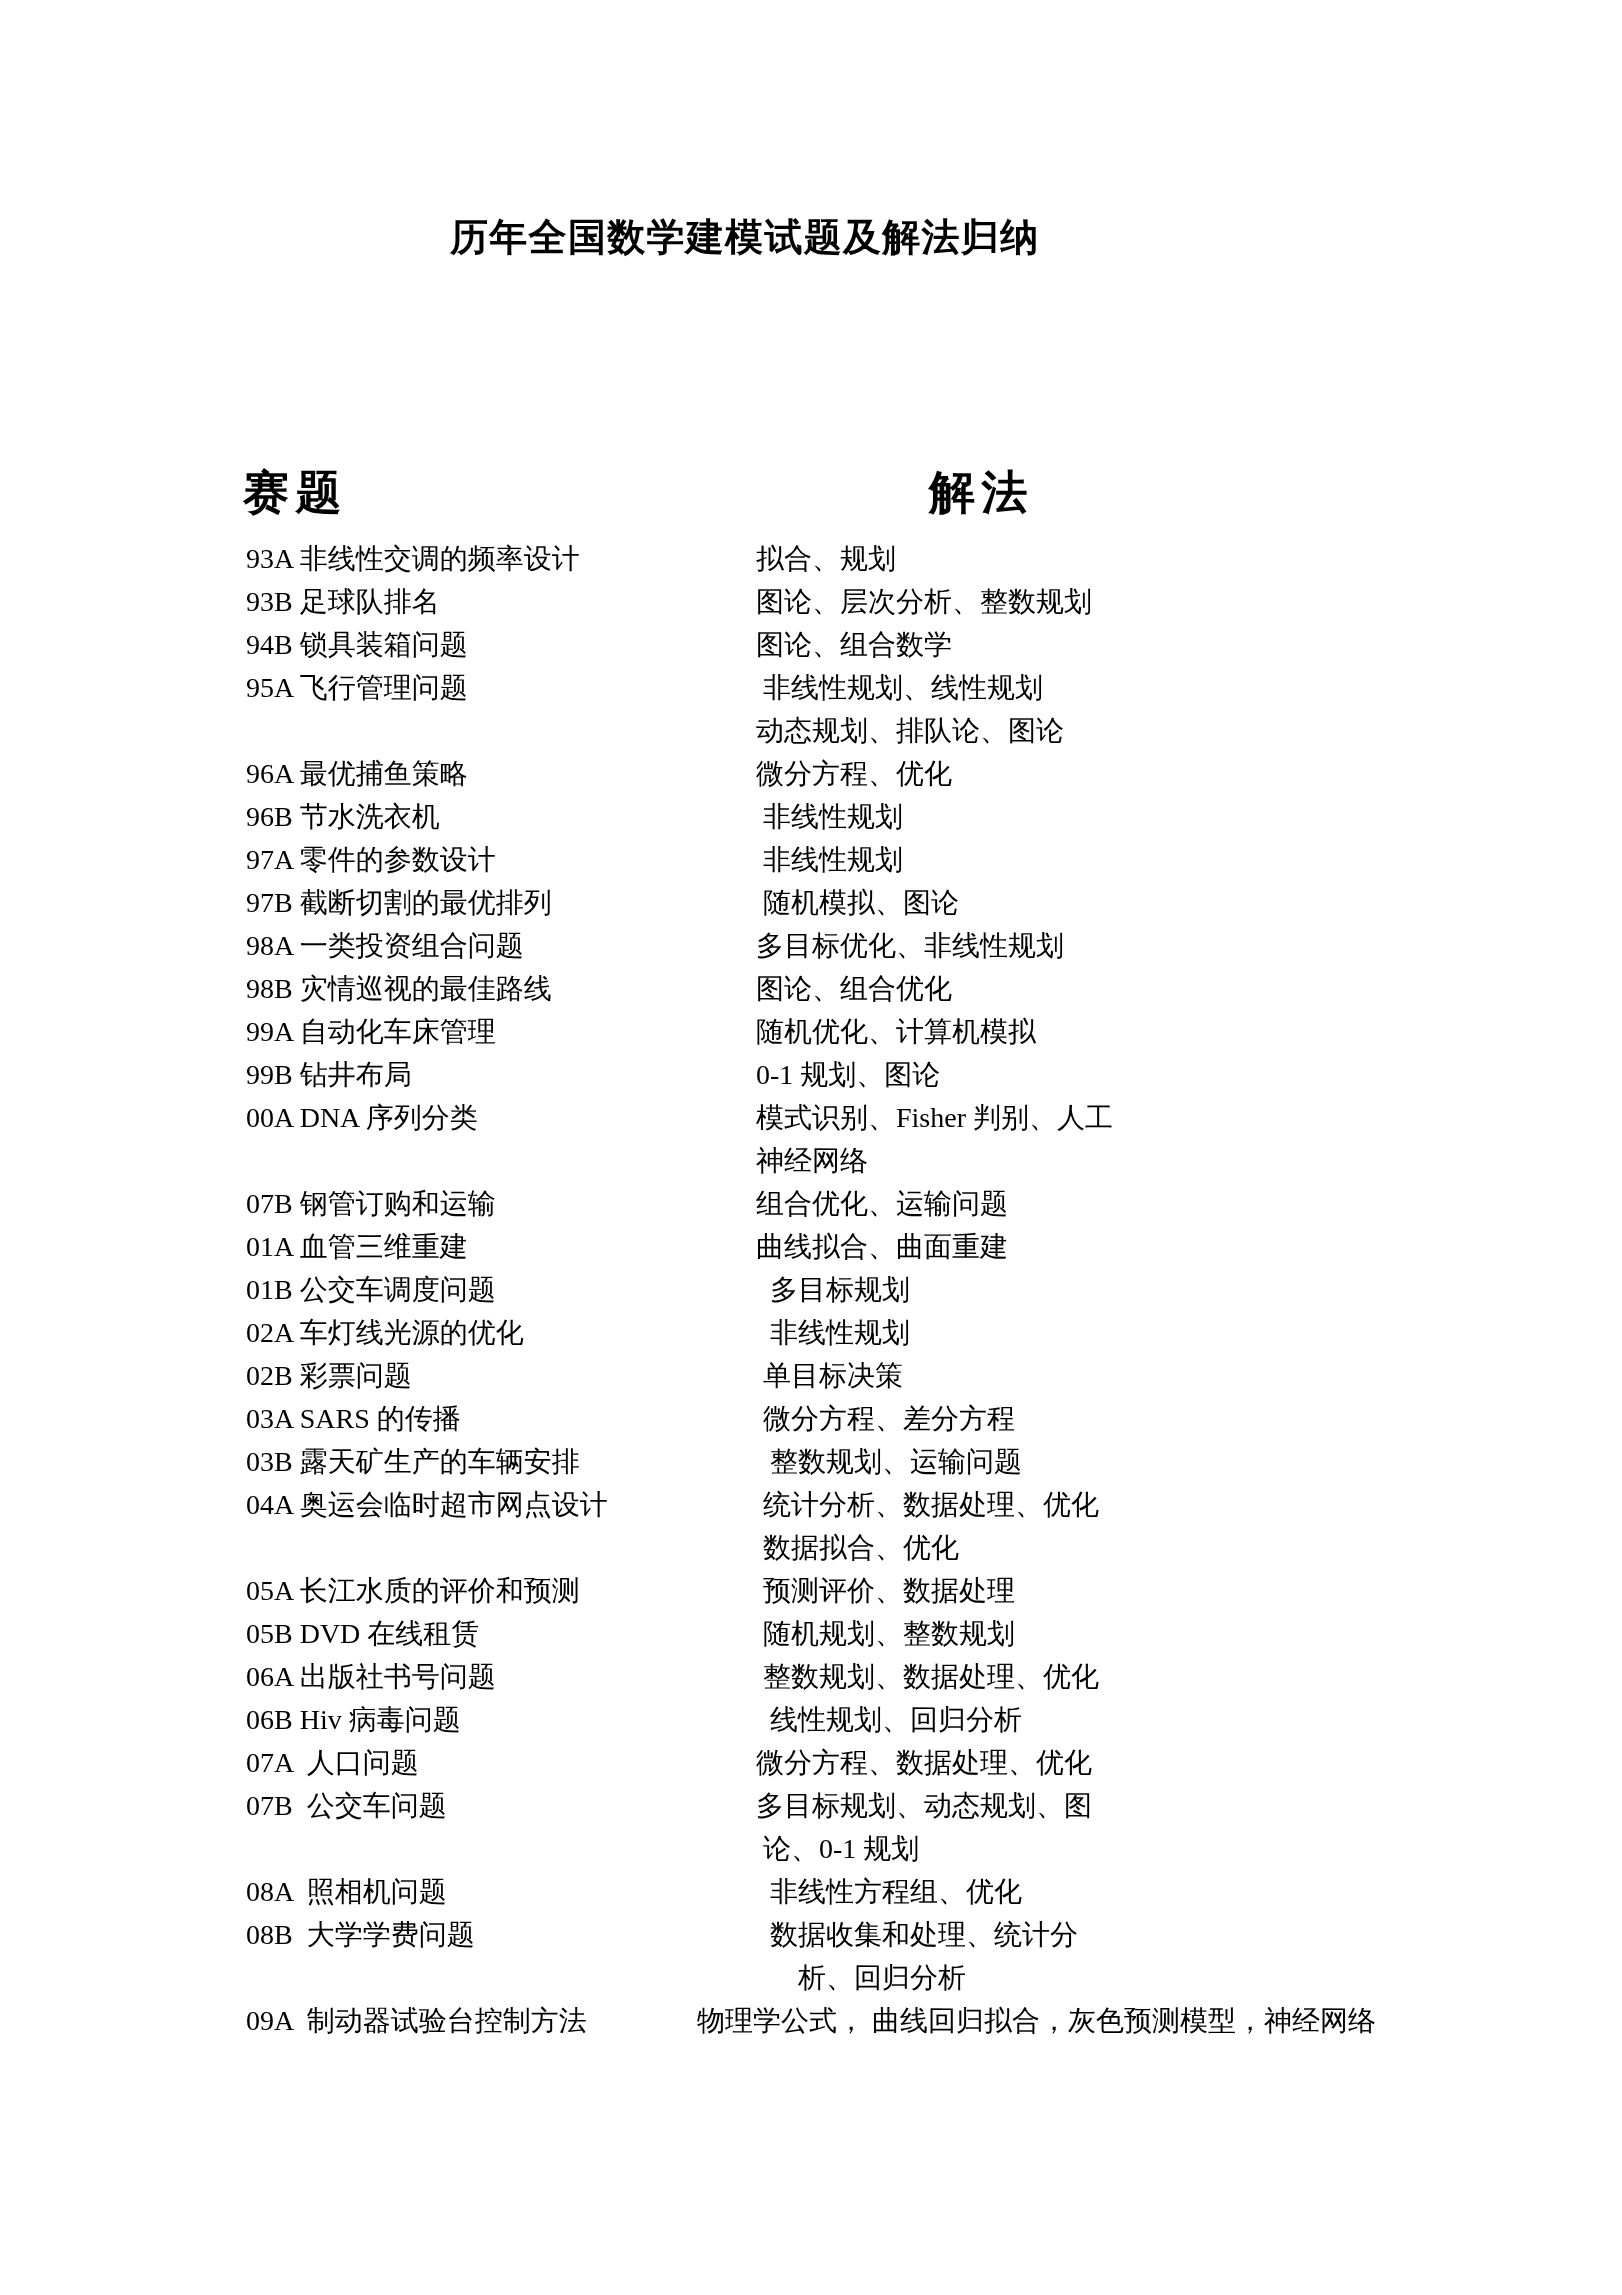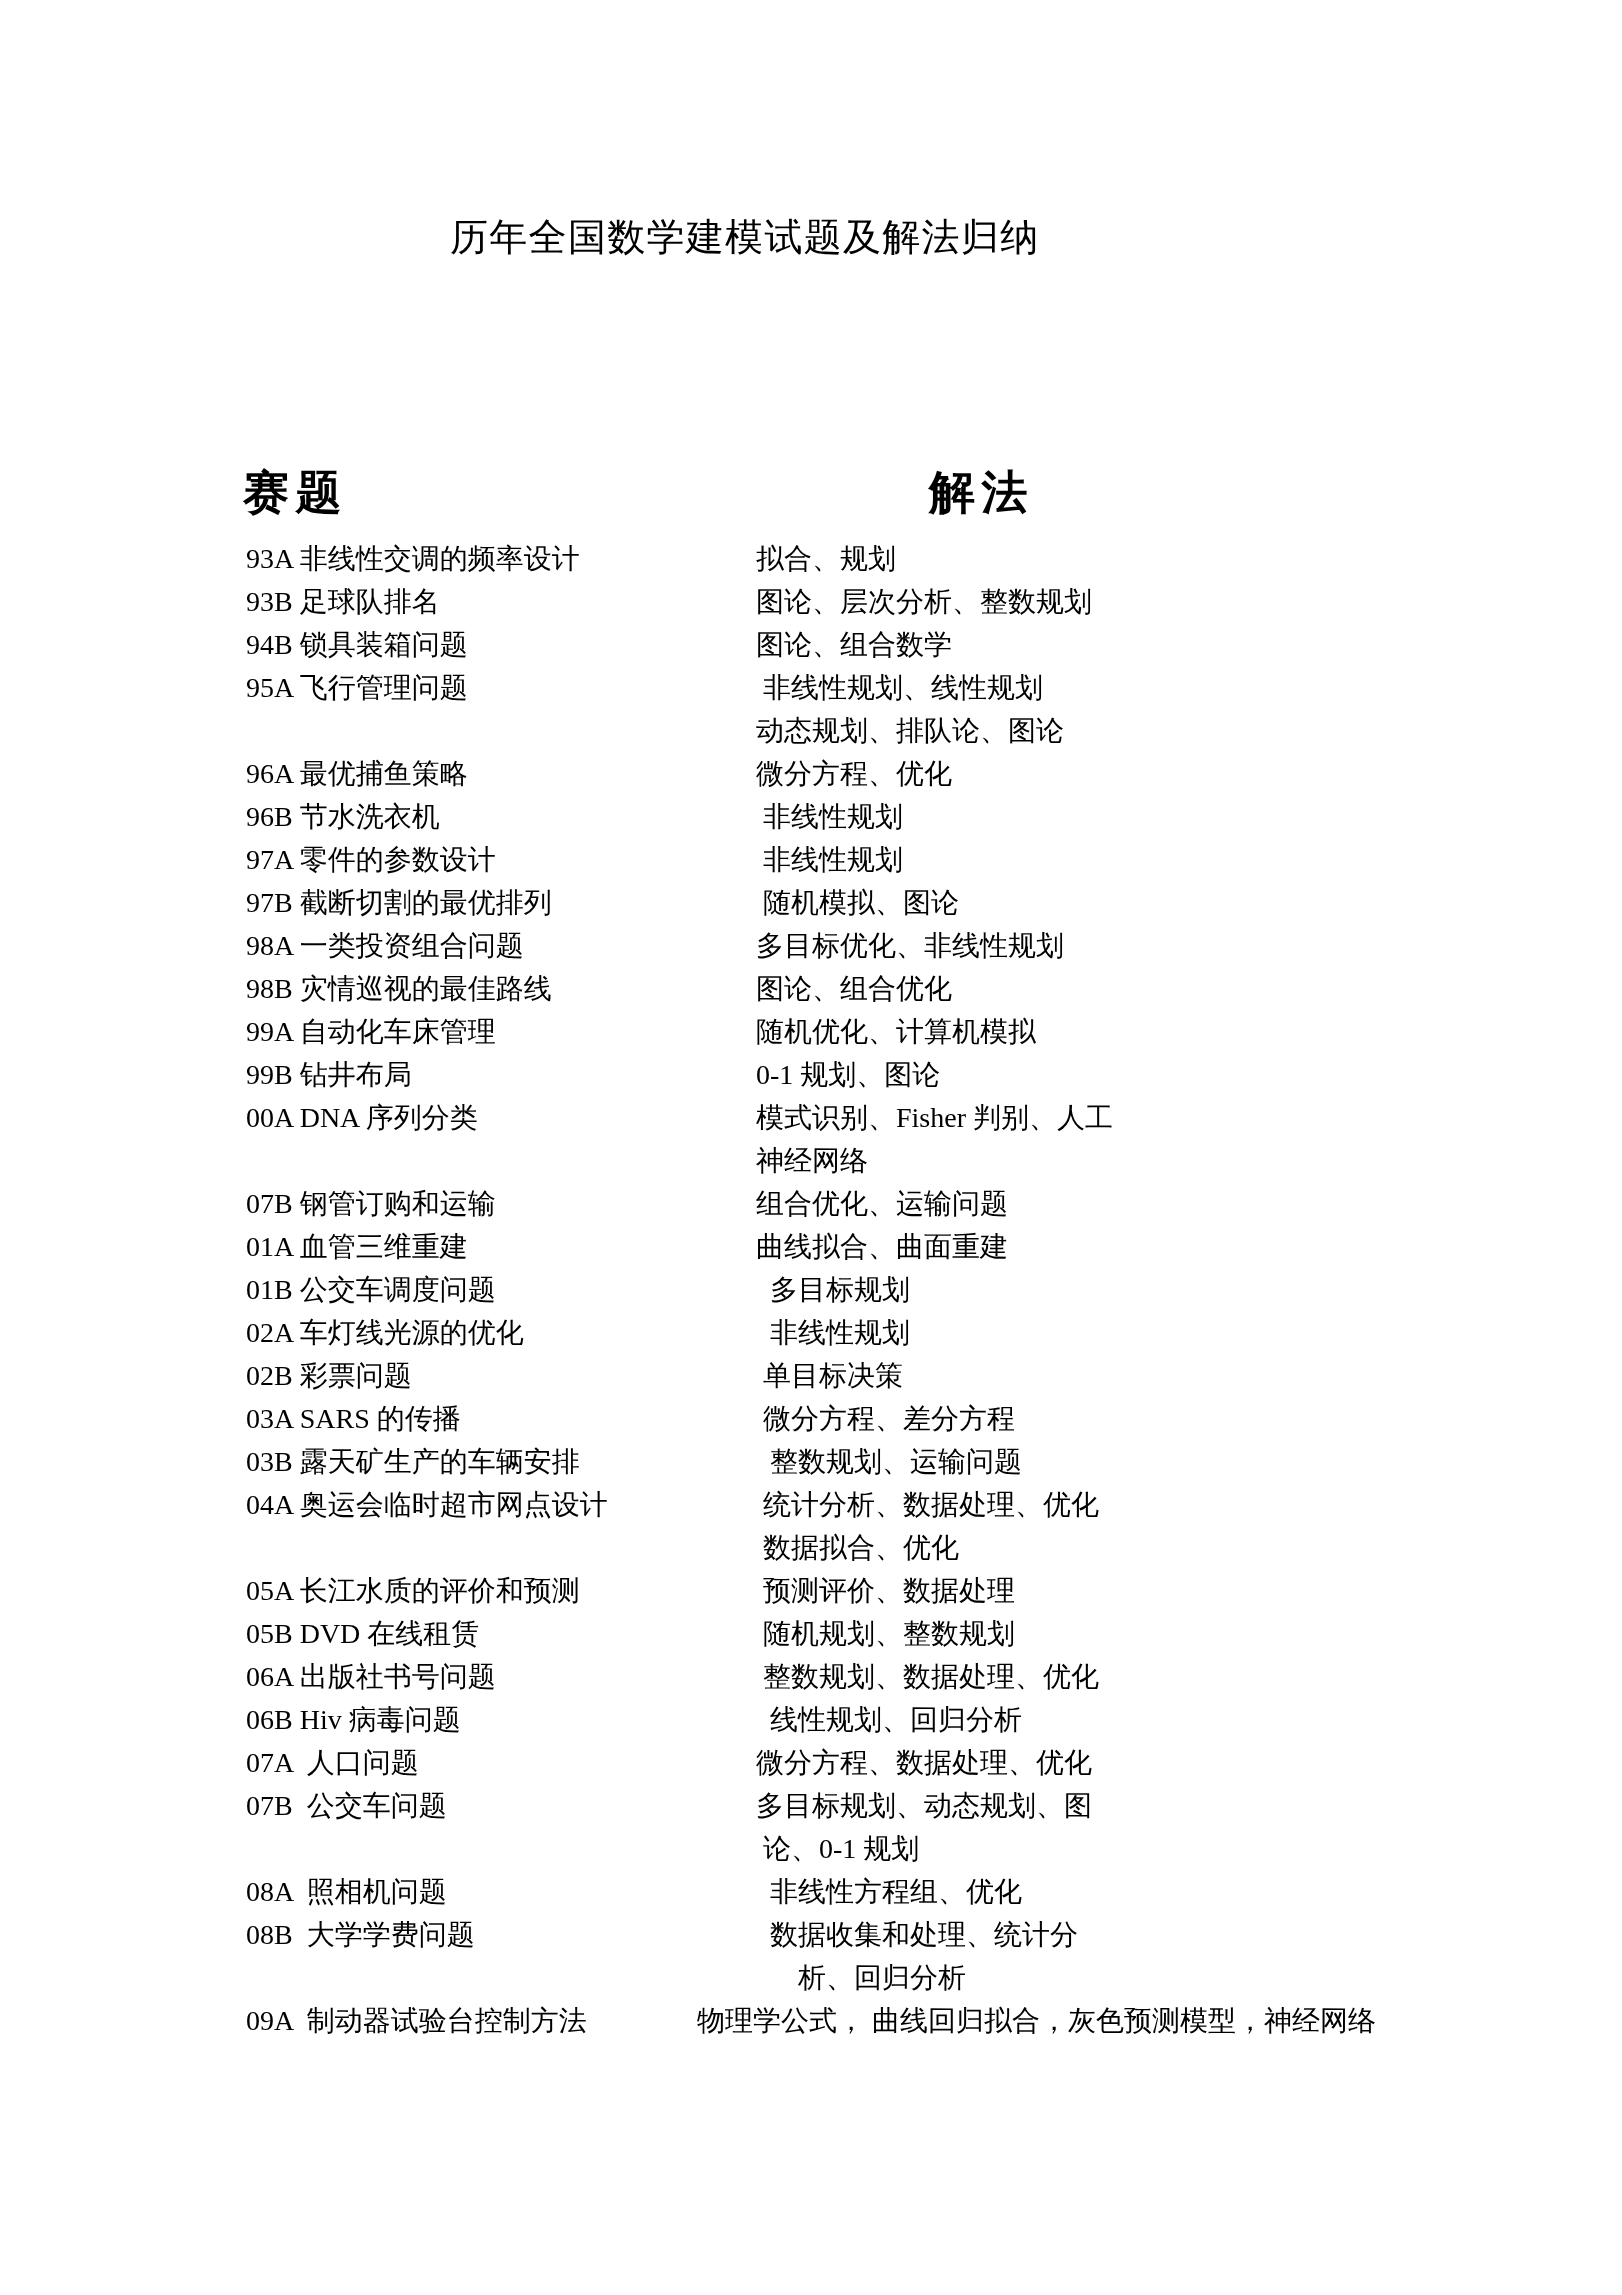--- a/index.html
+++ b/index.html
@@ -16,21 +16,21 @@
     font-family: "Liberation Serif", "DejaVu Serif", serif;
     overflow: hidden;
   }
   .doc-title {
     position: absolute;
     left: 450px;
     top: 211px;
     margin: 0;
     font-size: 38px;
     line-height: 52px;
-    font-weight: 400;
+    font-weight: 700;
     letter-spacing: 1.3px;
     white-space: pre;
   }
   .header-row {
     position: absolute;
     left: 0;
     top: 470px;
     width: 100%;
     height: 46px;
   }

